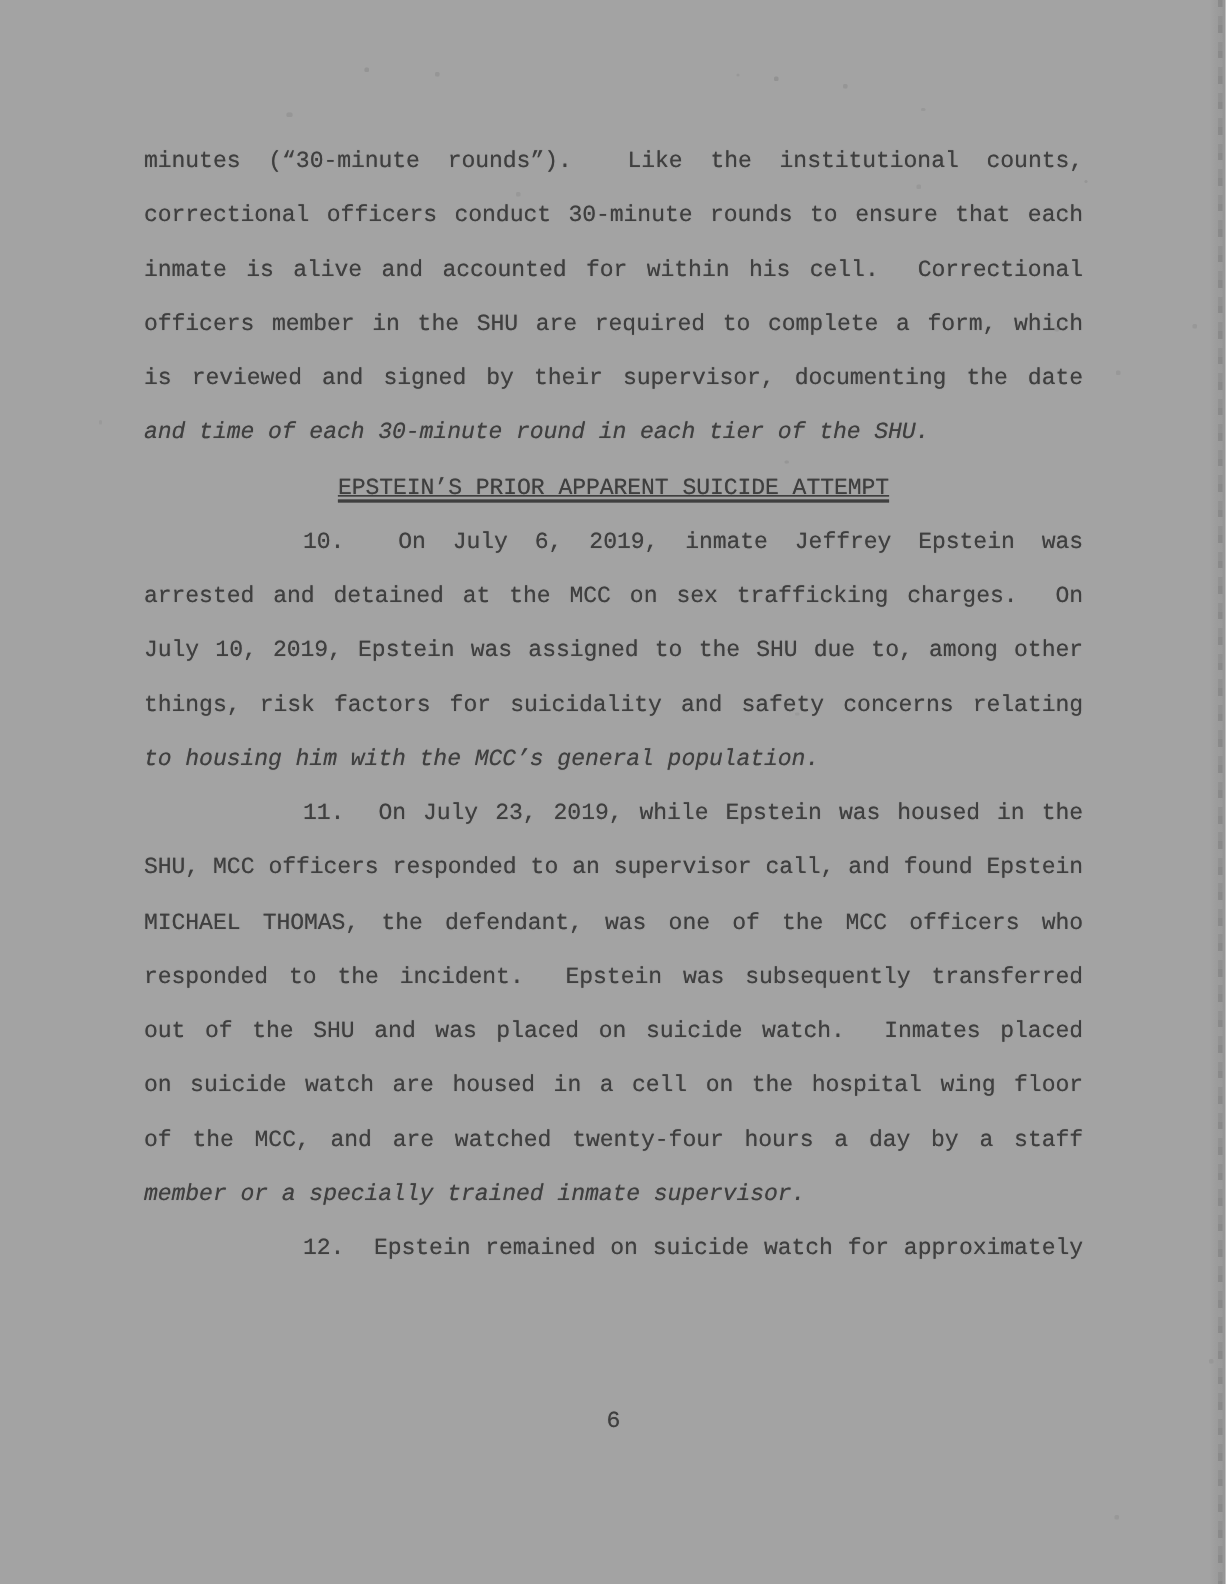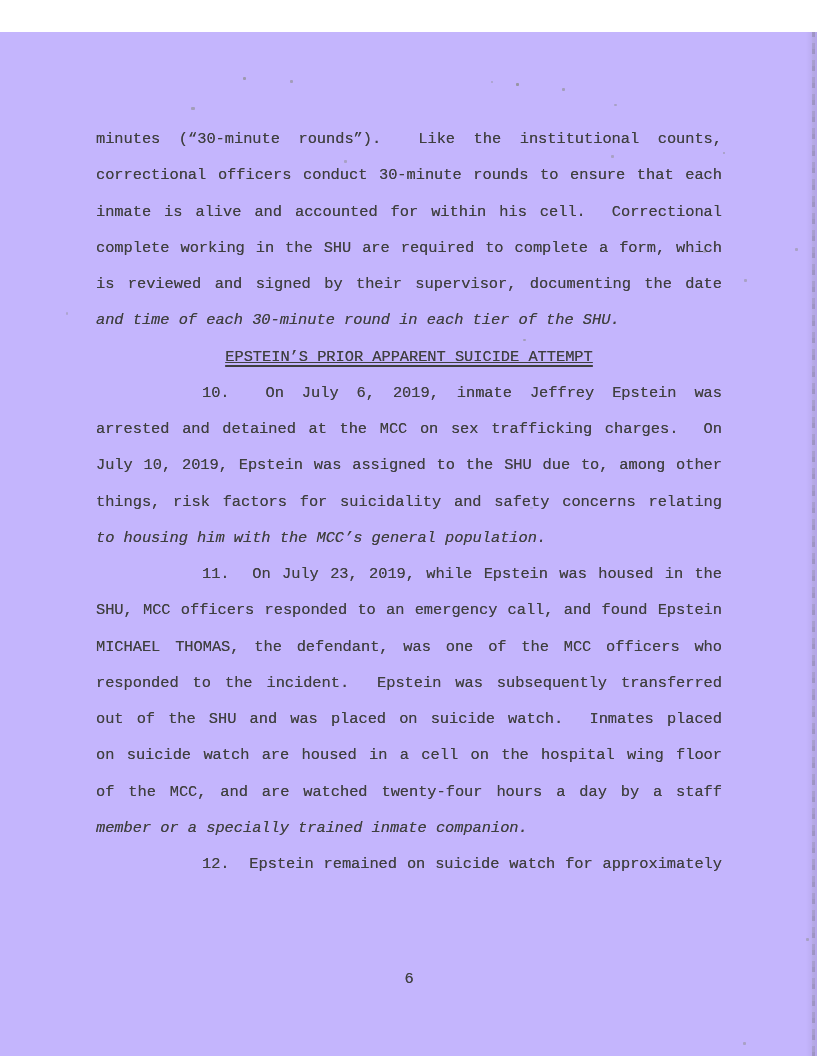--- a/index.html
+++ b/index.html
@@ -7,22 +7,21 @@
     width: 817px;
     height: 1056px;
     position: relative;
     background: #ffffff;
     overflow: hidden;
     font-family: "Liberation Mono", "DejaVu Sans Mono", monospace;
   }
   #document-page {
     position: absolute;
     inset: 0;
-    background: #c4b5fd;
-    margin-top: 32px;
+    background: #a3a3a3;
   }
   #doc-body {
     position: absolute;
     left: 96px;
     top: 89px;
     width: 626px;
     font-size: 15.4px;
     color: #3f3f3f;
     letter-spacing: -0.05px;
     text-shadow: 0 0 0.5px rgba(70,70,70,0.75);
@@ -91,37 +90,37 @@
 </style>
 </head>
 <body>
 
 <div id="document-page">
 
   <div id="doc-body">
       <div class="line justify">minutes (“30-minute rounds”).  Like the institutional counts,</div>
       <div class="line justify">correctional officers conduct 30-minute rounds to ensure that each</div>
       <div class="line justify">inmate is alive and accounted for within his cell.  Correctional</div>
-      <div class="line justify">complete working in the SHU are required to complete a form, which</div>
+      <div class="line justify">officers member in the SHU are required to complete a form, which</div>
       <div class="line justify">is reviewed and signed by their supervisor, documenting the date</div>
       <div class="line left">and time of each 30-minute round in each tier of the SHU.</div>
       <div class="line heading"><span>EPSTEIN’S PRIOR APPARENT SUICIDE ATTEMPT</span></div>
       <div class="line justify-indent">10.  On July 6, 2019, inmate Jeffrey Epstein was</div>
       <div class="line justify">arrested and detained at the MCC on sex trafficking charges.  On</div>
       <div class="line justify">July 10, 2019, Epstein was assigned to the SHU due to, among other</div>
       <div class="line justify">things, risk factors for suicidality and safety concerns relating</div>
       <div class="line left">to housing him with the MCC’s general population.</div>
       <div class="line justify-indent">11.  On July 23, 2019, while Epstein was housed in the</div>
-      <div class="line justify">SHU, MCC officers responded to an emergency call, and found Epstein</div>
+      <div class="line justify">SHU, MCC officers responded to an supervisor call, and found Epstein</div>
       <div class="line justify">MICHAEL THOMAS, the defendant, was one of the MCC officers who</div>
       <div class="line justify">responded to the incident.  Epstein was subsequently transferred</div>
       <div class="line justify">out of the SHU and was placed on suicide watch.  Inmates placed</div>
       <div class="line justify">on suicide watch are housed in a cell on the hospital wing floor</div>
       <div class="line justify">of the MCC, and are watched twenty-four hours a day by a staff</div>
-      <div class="line left">member or a specially trained inmate companion.</div>
+      <div class="line left">member or a specially trained inmate supervisor.</div>
       <div class="line justify-indent">12.  Epstein remained on suicide watch for approximately</div>
     </div>
 
   <div id="page-number">6</div>
 
   <div id="scan-edge"></div>
   <div id="scan-edge-line"></div>
 
   <div class="speck" style="left:243px;top:45px;width:3px;height:3px;opacity:.7"></div>
   <div class="speck" style="left:290px;top:48px;width:3px;height:3px;opacity:.6"></div>

